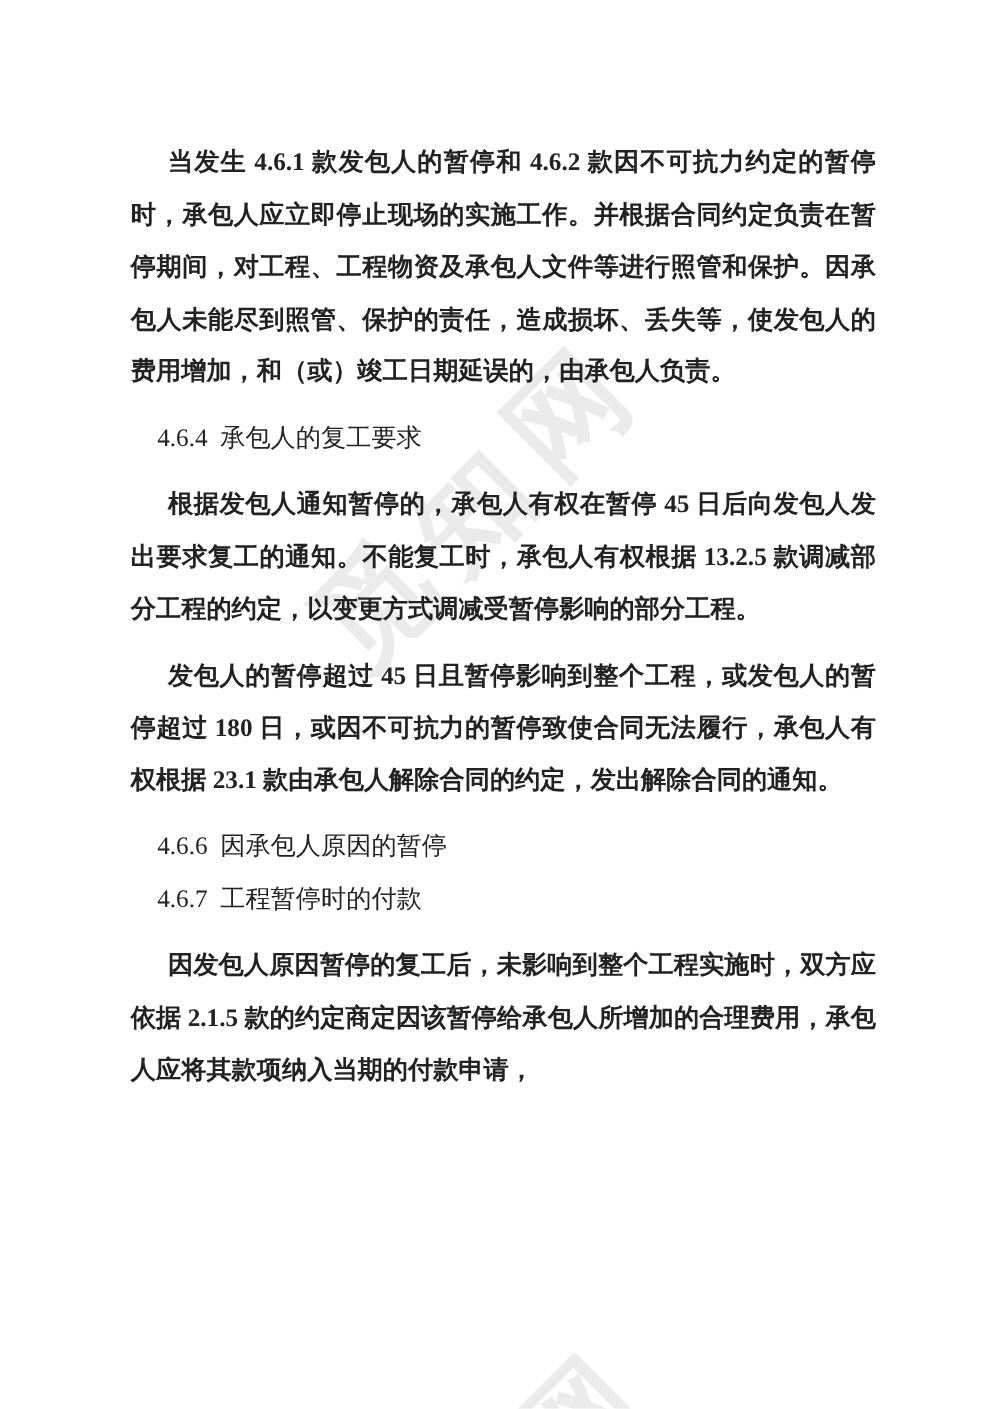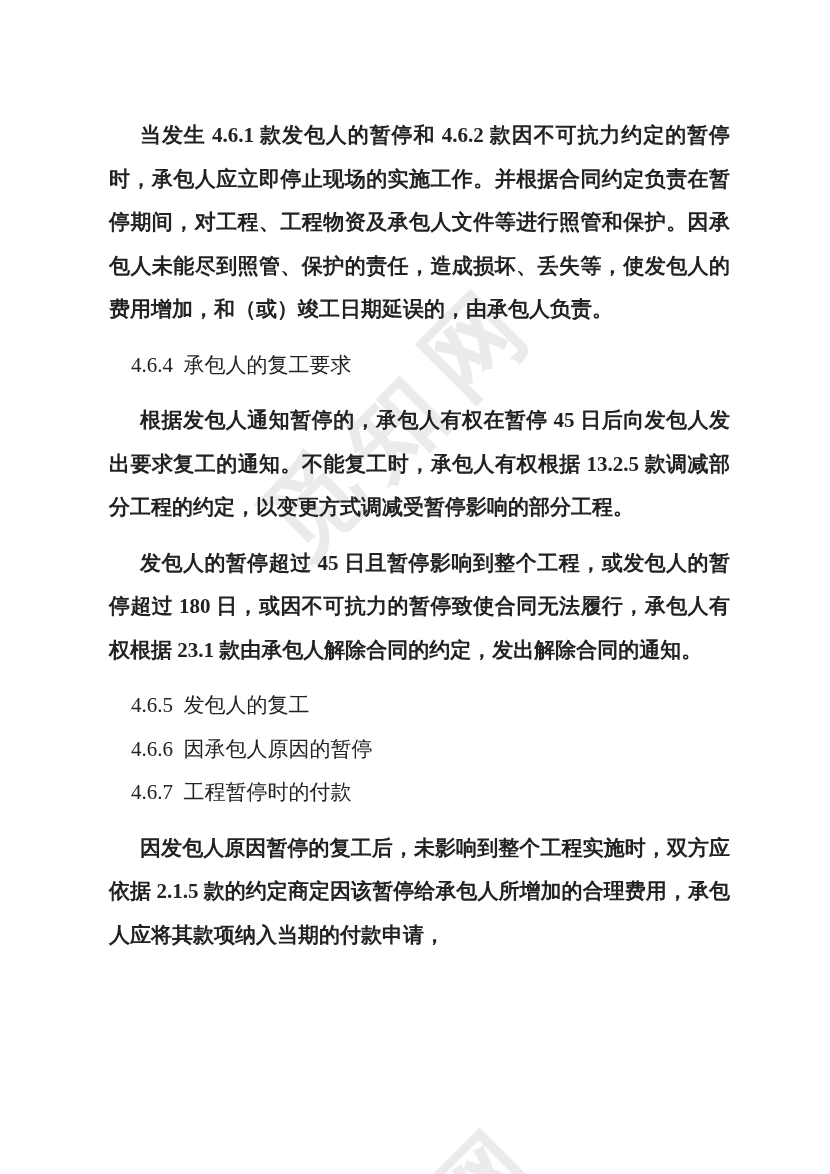--- a/index.html
+++ b/index.html
@@ -66,19 +66,18 @@
 
   <div class="watermark wm-middle">觅知网</div>
 
   <div class="watermark wm-bottom">觅知网</div>
 
   <div class="content">
     <p class="p-body">当发生 4.6.1 款发包人的暂停和 4.6.2 款因不可抗力约定的暂停时，承包人应立即停止现场的实施工作。并根据合同约定负责在暂停期间，对工程、工程物资及承包人文件等进行照管和保护。因承包人未能尽到照管、保护的责任，造成损坏、丢失等，使发包人的费用增加，和（或）竣工日期延误的，由承包人负责。</p>
     <p class="p-heading">4.6.4  承包人的复工要求</p>
     <p class="p-body">根据发包人通知暂停的，承包人有权在暂停 45 日后向发包人发出要求复工的通知。不能复工时，承包人有权根据 13.2.5 款调减部分工程的约定，以变更方式调减受暂停影响的部分工程。</p>
     <p class="p-body">发包人的暂停超过 45 日且暂停影响到整个工程，或发包人的暂停超过 180 日，或因不可抗力的暂停致使合同无法履行，承包人有权根据 23.1 款由承包人解除合同的约定，发出解除合同的通知。</p>
-    <p class="p-heading">4.6.5  发包人的复工</p>
     <p class="p-heading">4.6.6  因承包人原因的暂停</p>
     <p class="p-heading">4.6.7  工程暂停时的付款</p>
     <p class="p-body">因发包人原因暂停的复工后，未影响到整个工程实施时，双方应依据 2.1.5 款的约定商定因该暂停给承包人所增加的合理费用，承包人应将其款项纳入当期的付款申请，</p>
   </div>
 
 </div>
 
 </body></html>

